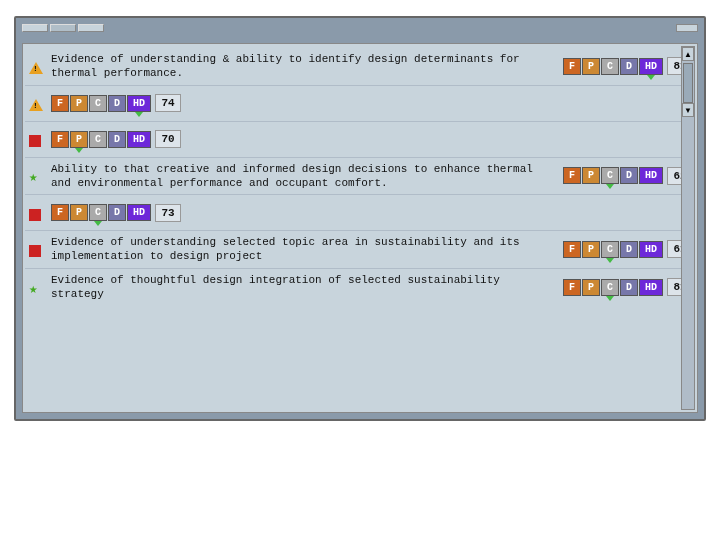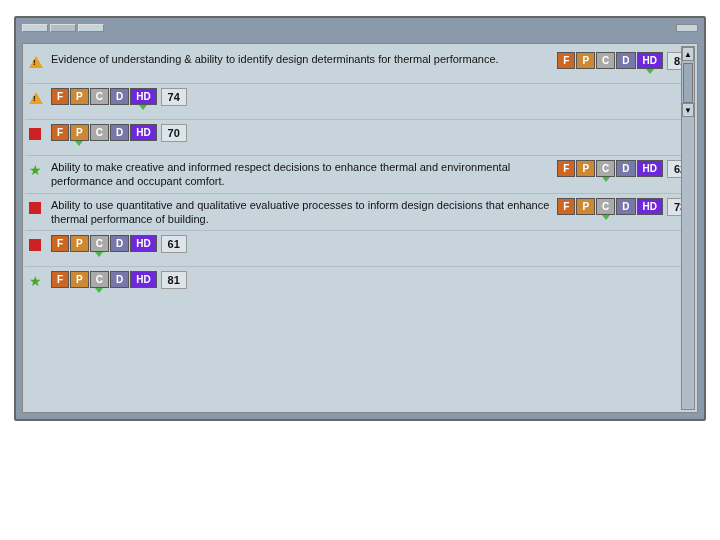--- a/index.html
+++ b/index.html
@@ -66,24 +66,25 @@
     .content-area {
       background: #c8d4dc;
       border: 1px solid #888;
       padding: 4px 2px 2px 2px;
       position: relative;
       height: 370px;
       overflow: hidden;
     }
     .criteria-row {
       display: flex;
-      align-items: flex-start;
+      align-items: center;
       padding: 4px 2px 4px 4px;
       border-bottom: 1px solid #b0bcc8;
       min-height: 36px;
+      font-family: Liberation Mono, monospace;
     }
     .criteria-row:last-child { border-bottom: none; }
     .icon-col {
       width: 22px;
       flex-shrink: 0;
       display: flex;
       align-items: flex-start;
       padding-top: 2px;
     }
     .icon-triangle {
@@ -253,61 +254,62 @@
             <div class="rating-seg seg-c">C</div>
             <div class="rating-seg seg-d">D</div>
             <div class="rating-seg seg-hd">HD</div>
           </div>
           <div class="score-box">70</div>
         </div>
         <div class="criteria-row">
           <div class="icon-col">
             <div class="icon-star">★</div>
           </div>
-          <div class="criteria-text">Ability to make creative and informed respect decisions to enhance thermal and environmental performance and occupant comfort.</div>
+          <div class="criteria-text">Ability to that creative and informed design decisions to enhance thermal and environmental performance and occupant comfort.</div>
           <div class="rating-bar">
             <div class="rating-seg seg-f">F</div>
             <div class="rating-seg seg-p">P</div>
             <div class="rating-seg seg-c">C<div class="marker-arrow"></div></div>
             <div class="rating-seg seg-d">D</div>
             <div class="rating-seg seg-hd">HD</div>
           </div>
           <div class="score-box">62</div>
         </div>
         <div class="criteria-row">
           <div class="icon-col">
             <div class="icon-square"></div>
           </div>
-          <div class="criteria-text">Ability to use quantitative and qualitative evaluative processes to inform design decisions that enhance thermal performance of building.</div>
           <div class="rating-bar">
             <div class="rating-seg seg-f">F</div>
             <div class="rating-seg seg-p">P</div>
             <div class="rating-seg seg-c">C<div class="marker-arrow"></div></div>
             <div class="rating-seg seg-d">D</div>
             <div class="rating-seg seg-hd">HD</div>
           </div>
           <div class="score-box">73</div>
         </div>
         <div class="criteria-row">
           <div class="icon-col">
             <div class="icon-square"></div>
           </div>
+          <div class="criteria-text">Evidence of understanding selected topic area in sustainability and its implementation to design project</div>
           <div class="rating-bar">
             <div class="rating-seg seg-f">F</div>
             <div class="rating-seg seg-p">P</div>
             <div class="rating-seg seg-c">C<div class="marker-arrow"></div></div>
             <div class="rating-seg seg-d">D</div>
             <div class="rating-seg seg-hd">HD</div>
           </div>
           <div class="score-box">61</div>
         </div>
         <div class="criteria-row">
           <div class="icon-col">
             <div class="icon-star">★</div>
           </div>
+          <div class="criteria-text">Evidence of thoughtful design integration of selected sustainability strategy</div>
           <div class="rating-bar">
             <div class="rating-seg seg-f">F</div>
             <div class="rating-seg seg-p">P</div>
             <div class="rating-seg seg-c">C<div class="marker-arrow"></div></div>
             <div class="rating-seg seg-d">D</div>
             <div class="rating-seg seg-hd">HD</div>
           </div>
           <div class="score-box">81</div>
         </div>
       </div>

